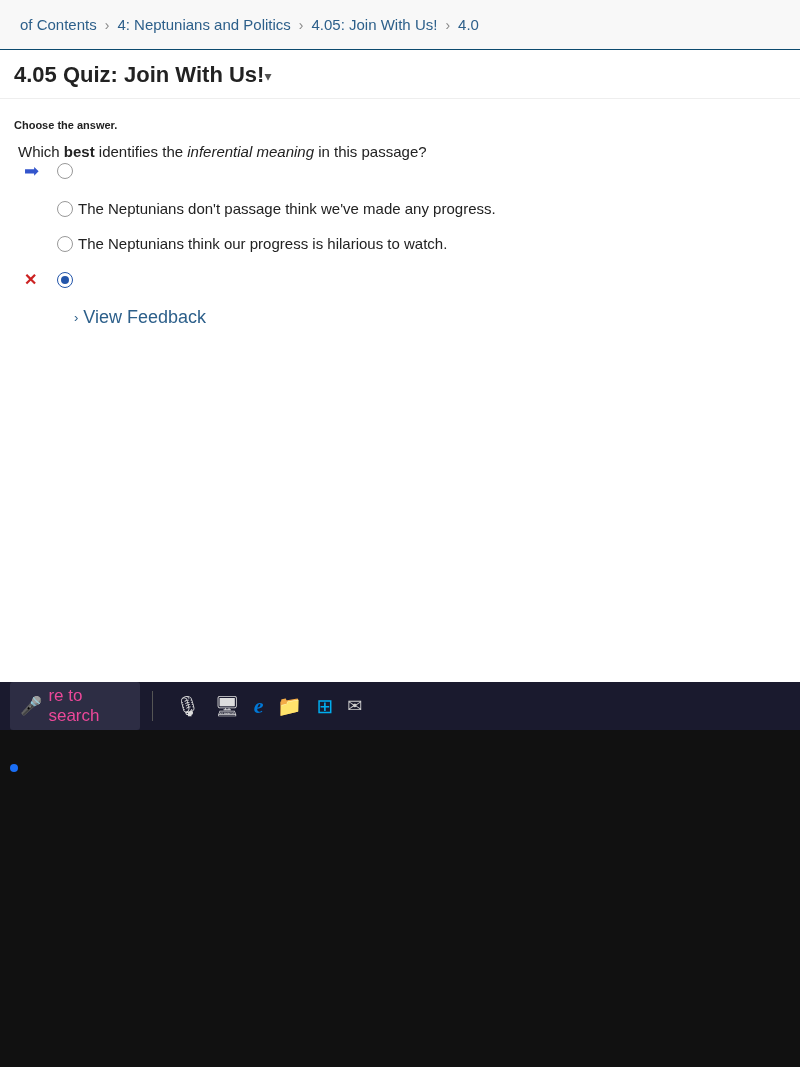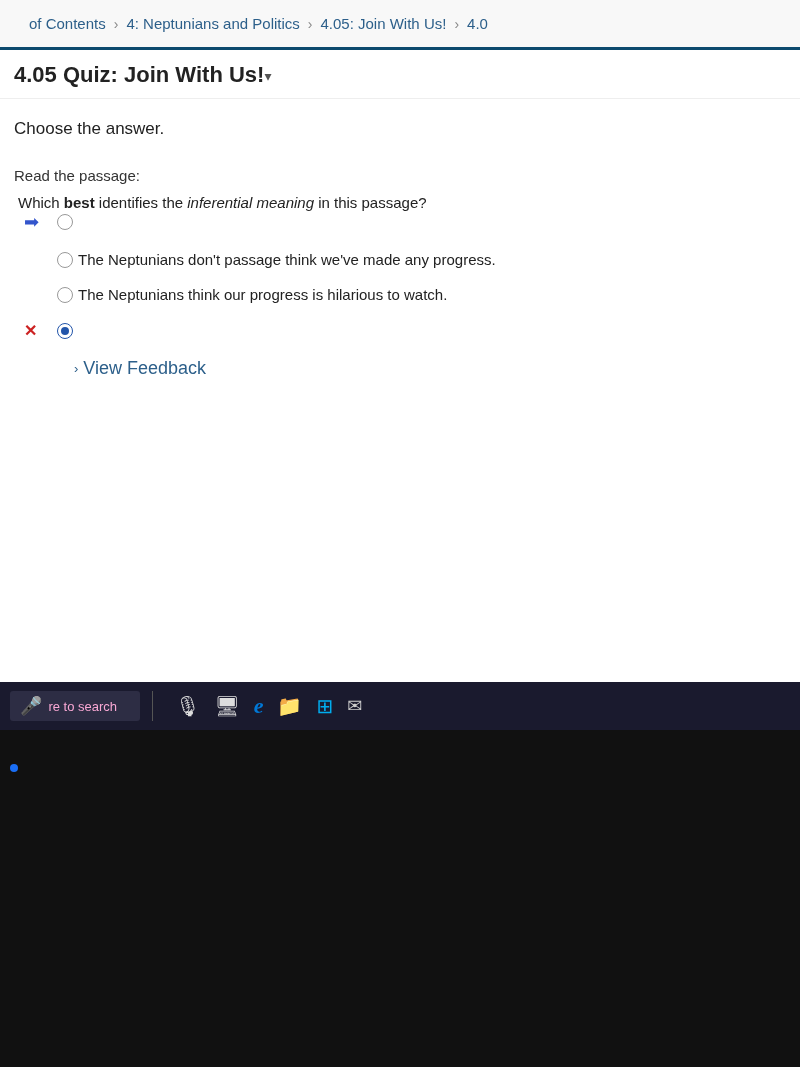--- a/index.html
+++ b/index.html
@@ -18,24 +18,24 @@
       width: 100%;
       height: 730px;
       position: relative;
       overflow: hidden;
     }
 
     
     .breadcrumb {
       display: flex;
       align-items: center;
-      padding: 10px 29px;
+      padding: 10px 20px;
       font-size: 15px;
       color: #2c5f8a;
-      border-bottom: 3px solid #0c4a6e;
+      border-bottom: 1px solid #0c4a6e;
       background: #f8f8f8;
       height: 50px;
       overflow: hidden;
     }
     .breadcrumb-item {
       color: #2c5f8a;
       text-decoration: none;
       font-size: 15px;
     }
     .breadcrumb-separator {
@@ -60,24 +60,24 @@
       color: #555;
       font-size: 14px;
       margin-top: 2px;
     }
 
     
     .quiz-content {
       padding: 20px 14px 16px 14px;
     }
     .instruction {
-      font-size: 17px;
-      font-weight: normal;
-      color: #222;
-      margin-bottom: 28px;
+      font-size: 11px;
+      font-weight: bold;
+      color: #222;
+      margin-bottom: 12px;
     }
     .read-label {
       font-size: 15px;
       color: #333;
       margin-bottom: 10px;
     }
     .passage-text {
       font-size: 15px;
       color: #222;
       margin-bottom: 12px;
@@ -199,22 +199,22 @@
     .taskbar-search {
       display: flex;
       align-items: center;
       background: #2d2d44;
       border-radius: 3px;
       padding: 4px 10px;
       gap: 6px;
       flex: 0 0 130px;
     }
     .taskbar-search-text {
-      color: #f9a8d4;
-      font-size: 13px;
+      color: #ec4899;
+      font-size: 17px;
     }
     .taskbar-icons {
       display: flex;
       align-items: center;
       gap: 14px;
       margin-left: 10px;
     }
     .taskbar-icon {
       font-size: 20px;
       color: #ddd;
@@ -287,21 +287,20 @@
 
   <div class="quiz-title-bar">
     <span class="quiz-title-text">4.05 Quiz: Join With Us!</span>
     <span class="dropdown-arrow">▾</span>
   </div>
 
   <div class="quiz-content">
 
     <div class="instruction">Choose the answer.</div>
 
-    <div class="read-label">Read the passage:</div>
 
 
     <div class="question-text">
       Which <strong>best</strong> identifies the <em>inferential meaning</em> in this passage?
     </div>
 
     <ul class="options-list">
 
       <li class="option-row">
         <div class="option-indicator">

